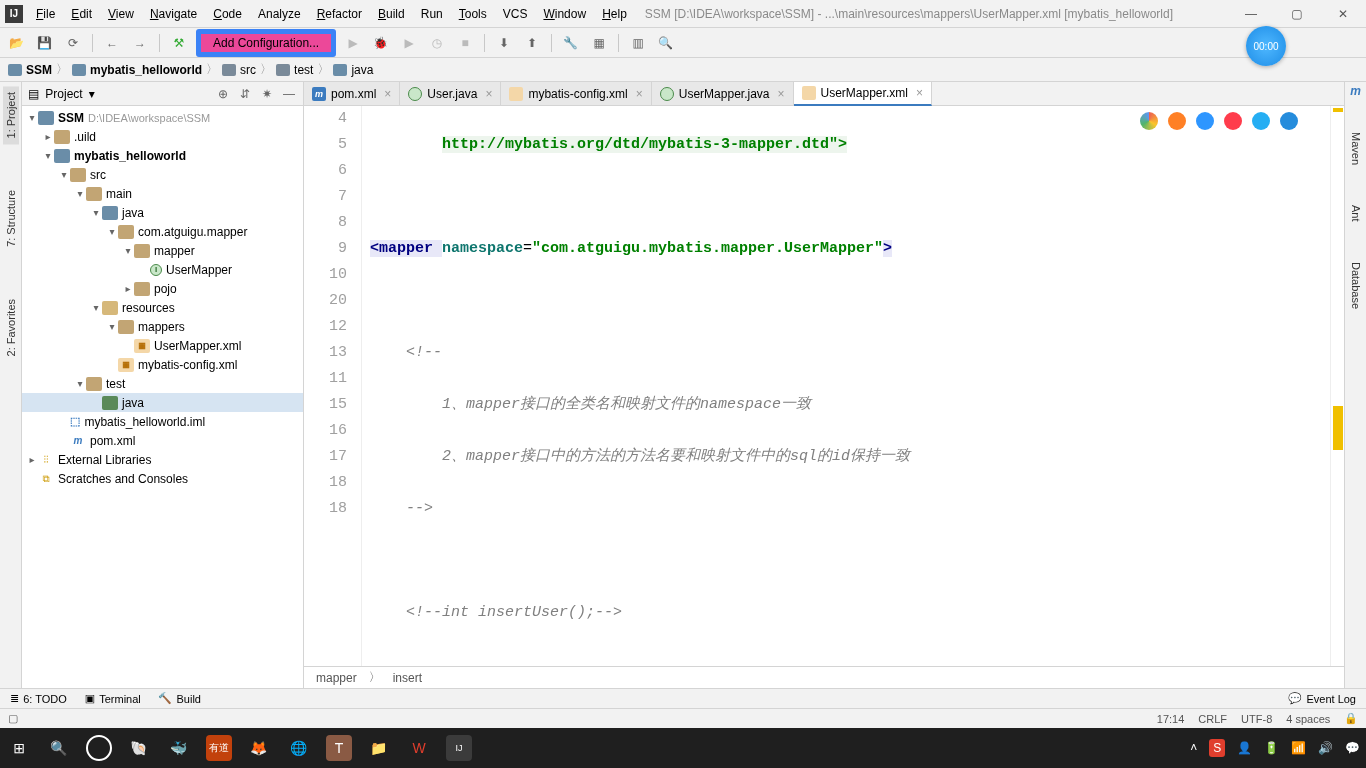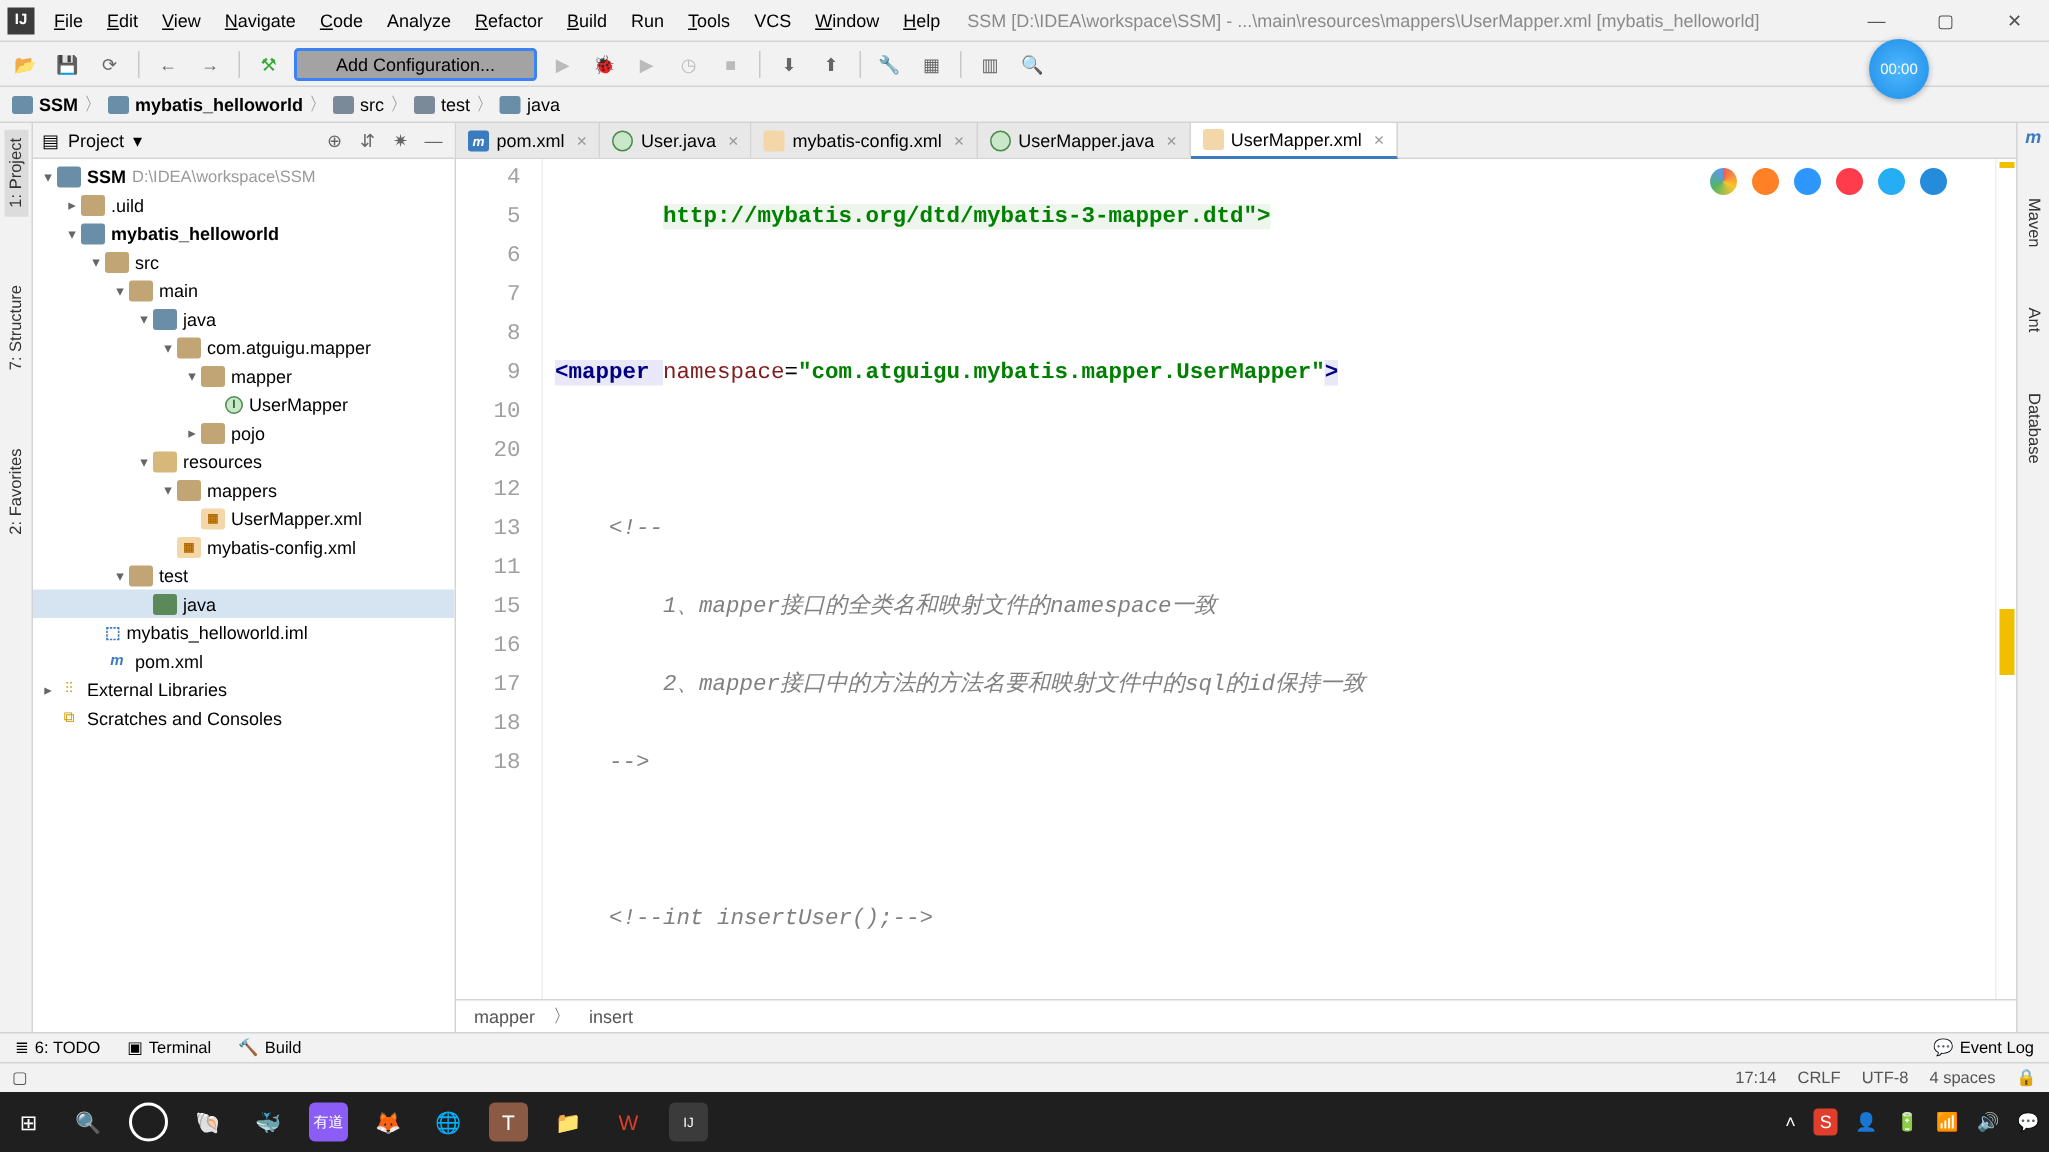--- a/index.html
+++ b/index.html
@@ -10,21 +10,21 @@
 .menubar{display:flex;align-items:center;gap:0}
 .menuitem{padding:3px 8px;cursor:default}
 .menuitem u{text-decoration:underline}
 .titlepath{margin-left:10px;color:#8a8a8a;font-size:12px;flex:1;white-space:nowrap;overflow:hidden}
 .winbtns{display:flex;margin-left:auto}
 .winbtn{width:46px;height:28px;display:flex;align-items:center;justify-content:center;color:#555}
 
 .toolbar{height:30px;background:#f2f2f2;border-bottom:1px solid #d4d4d4;display:flex;align-items:center;padding:0 6px;gap:6px;position:relative}
 .tbtn{width:22px;height:22px;display:flex;align-items:center;justify-content:center;color:#666}
 .tsep{width:1px;height:18px;background:#c8c8c8;margin:0 2px}
-.addconfig{border:2px solid #3b82f6;border-radius:3px;padding:2px 26px;background:#a3a3a3;font-size:12px}
+.addconfig{border:5px solid #3b82f6;border-radius:3px;padding:2px 12px;background:#ec4899;font-size:12px}
 .timer{position:absolute;right:80px;top:-2px;width:40px;height:40px;border-radius:50%;background:radial-gradient(circle,#4fb8ff,#1d8ce6);color:#fff;font-size:10px;display:flex;align-items:center;justify-content:center;box-shadow:0 1px 4px rgba(0,0,0,.3)}
 
 .crumbs{height:24px;background:#f2f2f2;border-bottom:1px solid #d4d4d4;display:flex;align-items:center;padding:0 8px;gap:4px}
 .crumb{display:flex;align-items:center;gap:4px}
 .crumb .fi{width:14px;height:12px;background:#7a8a99;border-radius:2px}
 .crumb .fi.mod{background:#6a8da8}
 .crumb-sep{color:#888}
 
 .workspace{display:flex;height:calc(768px - 28px - 30px - 24px - 20px - 20px - 40px)}
 
@@ -60,21 +60,21 @@
 .ei.java{background:#c9e7c9;border:1px solid #4a8a4a;border-radius:50%}
 .ei.xml{background:#f4d7a8}
 .ei.int{background:#c9e7c9;border:1px solid #4a8a4a;border-radius:50%}
 .etab .x{color:#999;margin-left:3px}
 .editor{flex:1;display:flex;font-family:"Consolas","Courier New",monospace;font-size:15px;line-height:26px;background:#fff;overflow:hidden;position:relative}
 .gutter{width:58px;text-align:right;color:#a0a0a0;padding-right:14px;background:#fff;border-right:1px solid #eee;user-select:none}
 .gln{height:26px}
 .code{flex:1;position:relative;white-space:pre}
 .cline{height:26px;padding-left:8px}
 .tag{color:#000080;font-weight:bold}
-.attr{color:#7f1d1d;font-weight:normal}
+.attr{color:#0f766e;font-weight:bold}
 .str{color:#008000;font-weight:bold}
 .cmt{color:#808080;font-style:italic}
 .dtd{color:#008000;background:#edf5ed;font-weight:bold}
 .tagbg{background:#e8e8f8}
 .browser-icons{position:absolute;top:6px;right:32px;display:flex;gap:10px;opacity:.85}
 .bi{width:18px;height:18px;border-radius:50%}
 .errstrip{width:14px;background:#fff;border-left:1px solid #eee;position:relative}
 .errmrk{position:absolute;left:2px;width:10px;height:4px}
 
 .bcr{height:22px;border-top:1px solid #d4d4d4;display:flex;align-items:center;padding:0 12px;gap:12px;font-size:12px;color:#555}
@@ -420,21 +420,21 @@
   <span>4 spaces</span>
   <span>🔒</span>
 </div>
 
 <div class="taskbar">
   <div class="tskic">⊞</div>
   <div class="tskic">🔍</div>
   <div class="tskic round"></div>
   <div class="tskic" style="color:#f0b000">🐚</div>
   <div class="tskic" style="color:#6a5acd">🐳</div>
-  <div class="tskic" style="background:#8b5cf6;border-radius:4px;font-size:10px">有道</div>
+  <div class="tskic" style="background:#c2410c;border-radius:4px;font-size:10px">有道</div>
   <div class="tskic" style="color:#ff6a00">🦊</div>
   <div class="tskic">🌐</div>
   <div class="tskic" style="background:#8a5a44;border-radius:4px">T</div>
   <div class="tskic" style="color:#f0b000">📁</div>
   <div class="tskic" style="color:#e03e2d">W</div>
   <div class="tskic" style="background:#3b3b3b;border-radius:4px;font-size:9px">IJ</div>
   <div class="spacer"></div>
   <div class="tray">
     <span>˄</span>
     <span style="background:#e03e2d;padding:2px 4px;border-radius:3px">S</span>

